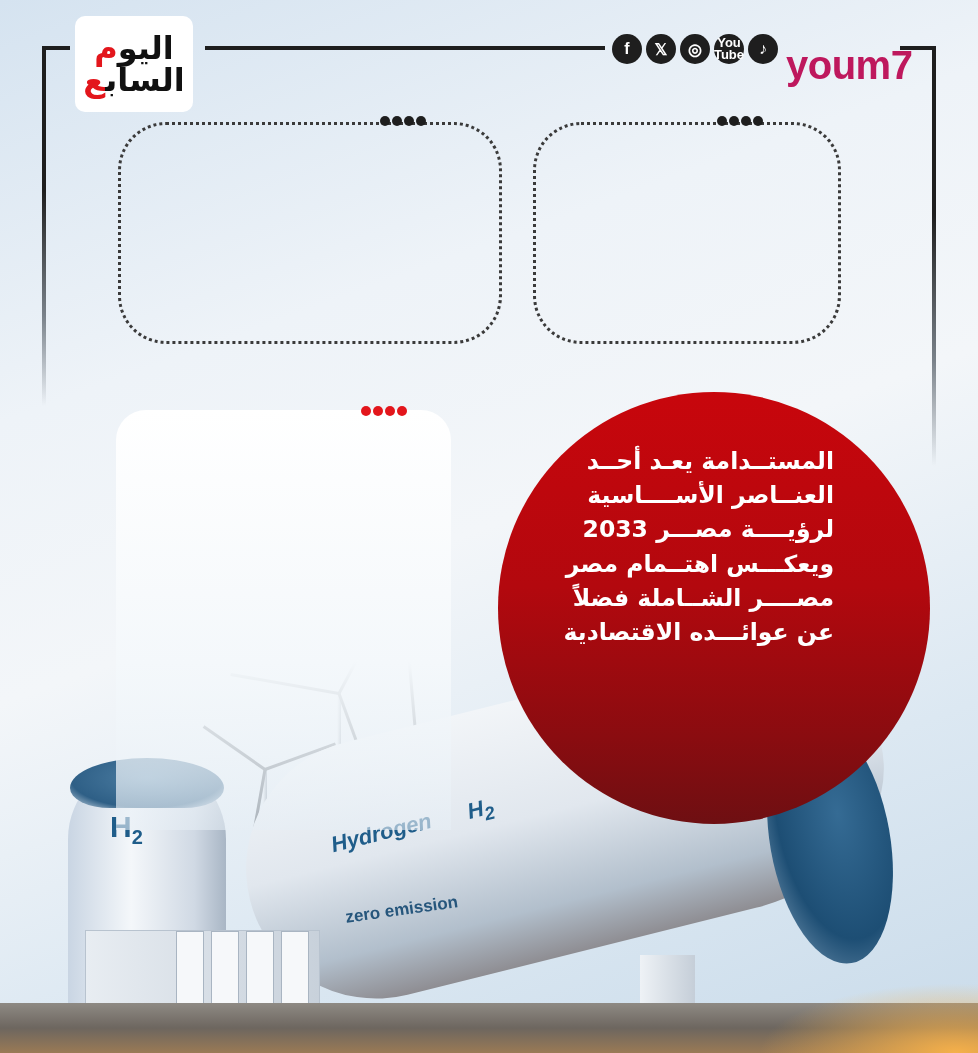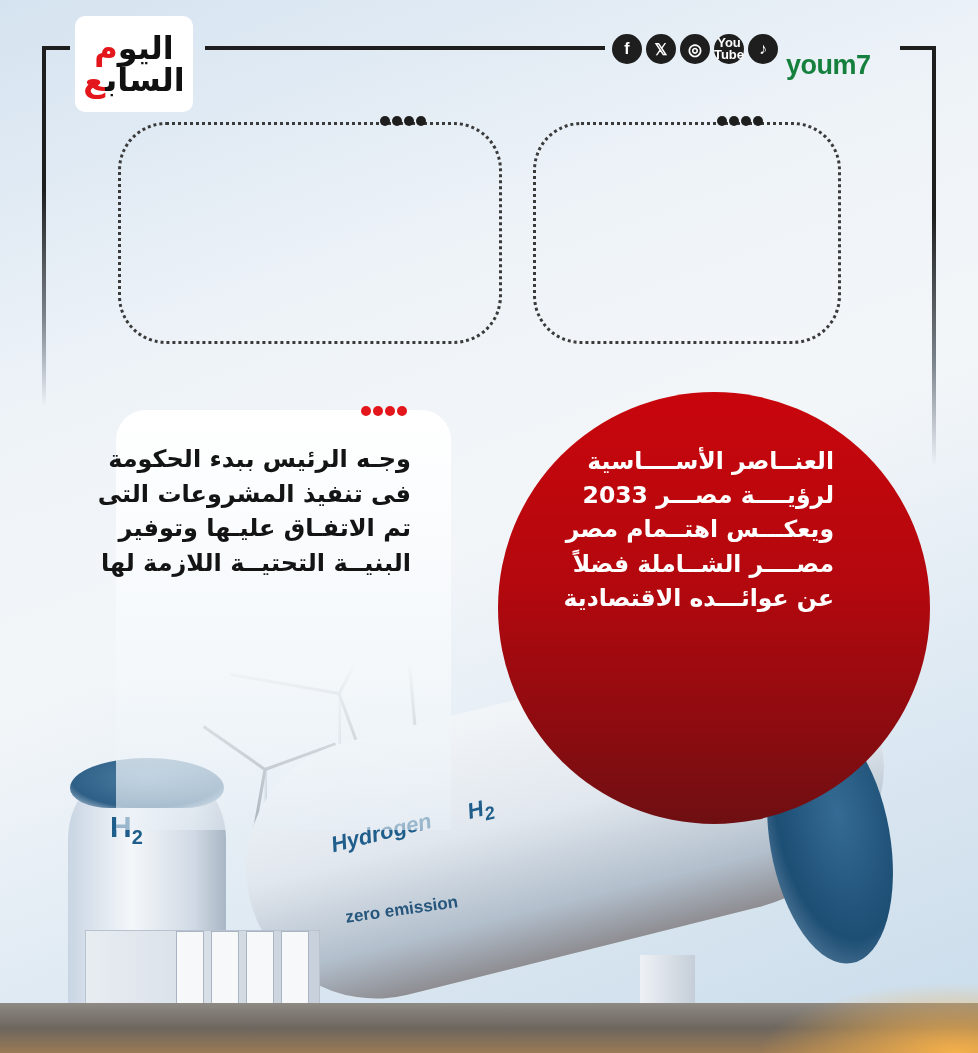--- a/index.html
+++ b/index.html
@@ -34,21 +34,21 @@
     position: absolute; left: 612px; top: 32px; height: 34px;
     display: flex; align-items: center; gap: 4px;
   }
   .social .ic {
     width: 30px; height: 30px; border-radius: 50%; background: #1e1e1e; color: #fff;
     display: flex; align-items: center; justify-content: center;
     font-size: 16px; font-weight: bold; font-family: "Liberation Sans", sans-serif;
   }
   .social .ic.small { font-size: 13px; line-height: 0.9; text-align: center; }
   .social .handle {
-    margin-left: 4px; font-size: 27px; font-weight: bold; color: #15803d;
+    margin-left: 4px; font-size: 40px; font-weight: bold; color: #be185d;
     font-family: "Liberation Sans", sans-serif; letter-spacing: -0.5px; margin-top: 32px;
   }
 
   .dotted-card {
     position: absolute; border: 3px dotted #3a3a3a; border-radius: 48px;
     direction: rtl; text-align: justify; text-align-last: justify;
   }
   .dots {
     position: absolute; top: -9px; display: flex; gap: 2px;
     background: transparent; padding: 0 3px;
@@ -203,29 +203,24 @@
   <div class="ground-glow"></div>
 </div>
 
 <div class="white-card">
   <div class="dots red">
       <span></span>
       <span></span>
       <span></span>
       <span></span>
     </div>
-  <div class="card-text">
-    <div>وجـه الرئيس ببدء الحكومة</div>
-    <div>فى تنفيذ المشروعات التى</div>
-    <div>تم الاتفـاق عليـها وتوفير</div>
-    <div>البنيــة التحتيــة اللازمة لها</div>
-  </div>
 </div>
 
 <div class="red-circle">
   <div class="card-text">
+    <div>المستــدامة يعـد أحــد</div>
     <div>العنــاصر الأســــاسية</div>
     <div>لرؤيــــة مصـــر 2033</div>
     <div>ويعكـــس اهتــمام مصر</div>
     <div>مصــــر الشــاملة فضلاً</div>
     <div>عن عوائـــده الاقتصادية</div>
   </div>
 </div>
 
 </body></html>

